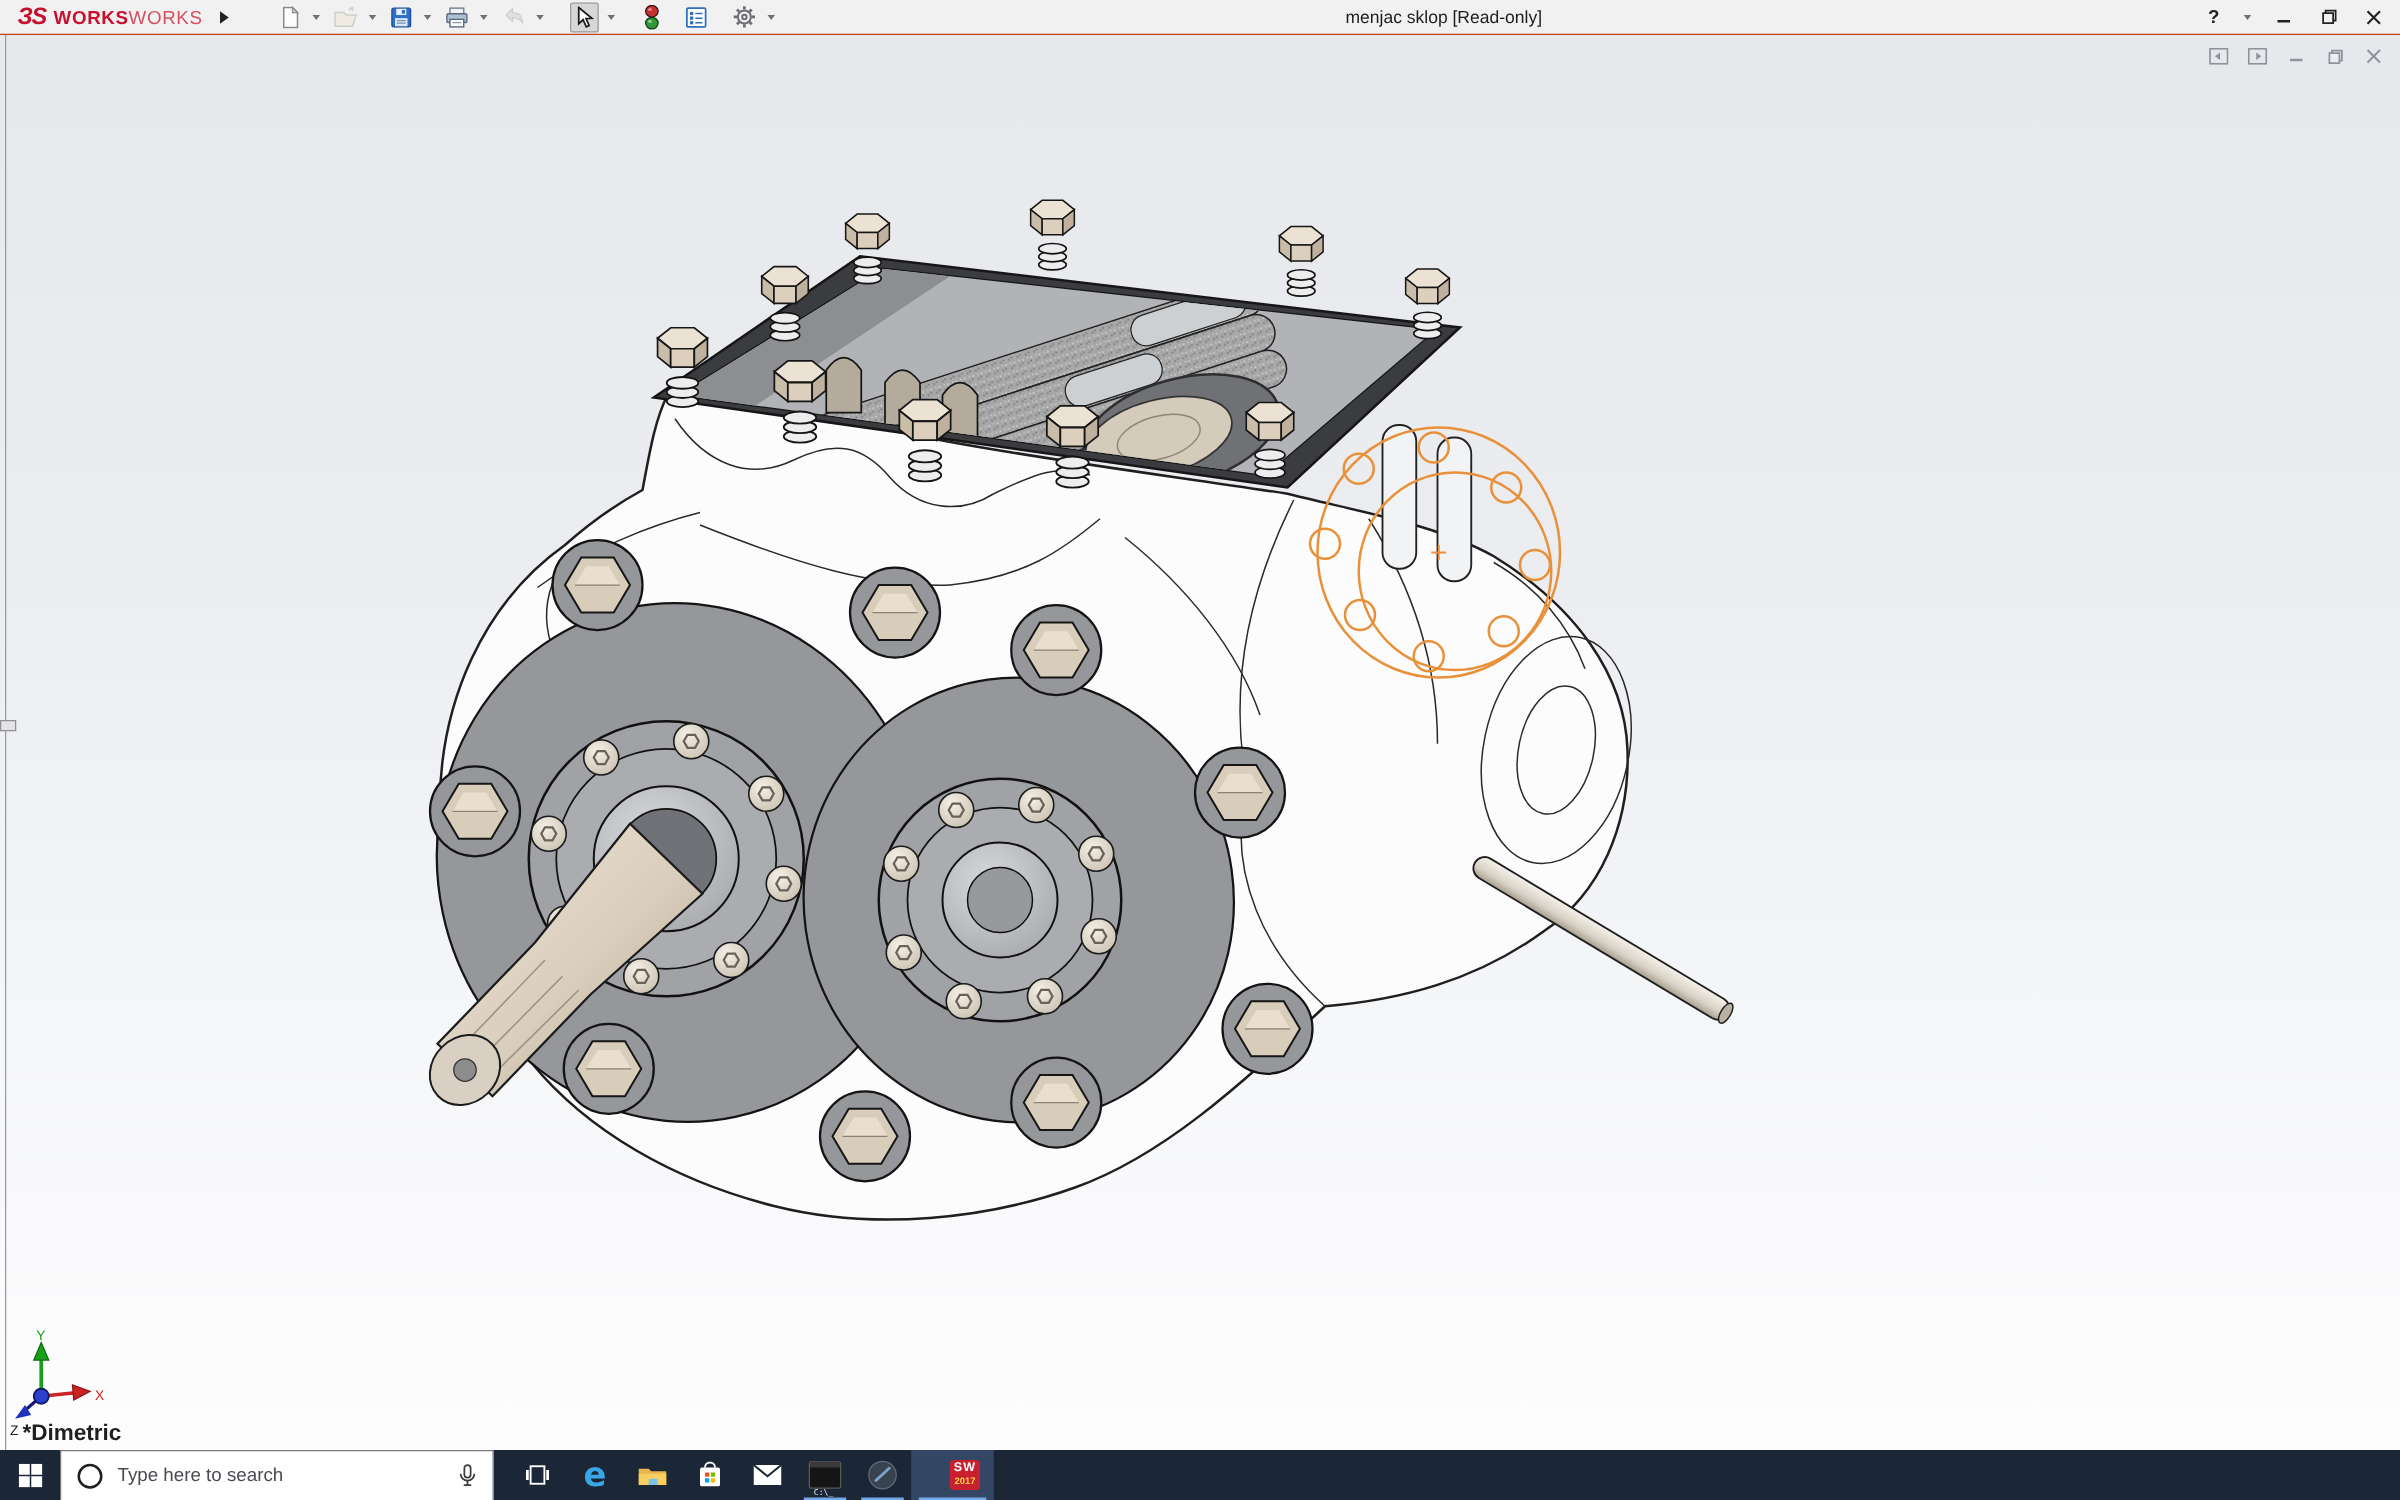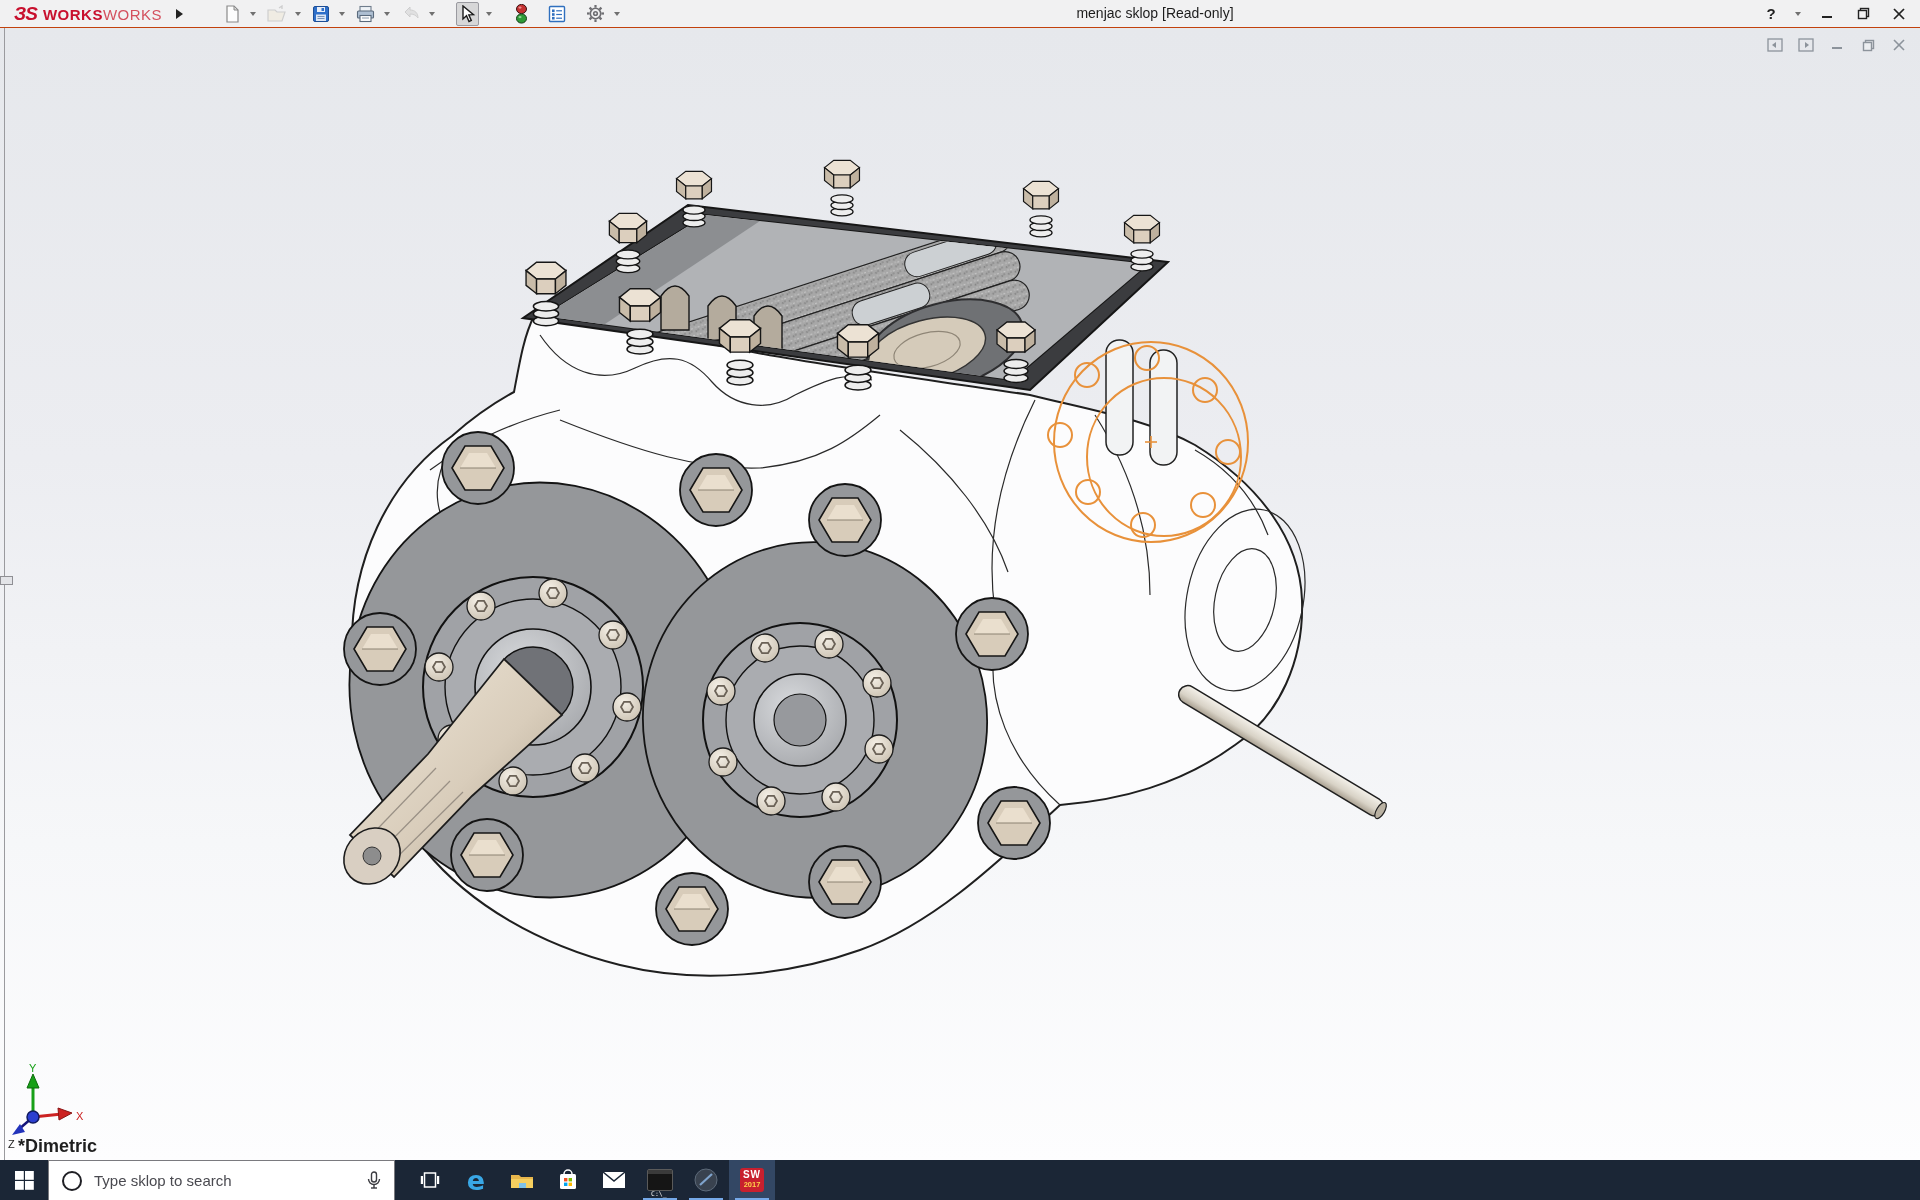--- a/index.html
+++ b/index.html
@@ -33,21 +33,21 @@
   .triad{position:absolute;left:0px;top:1032px;}
   
   .taskbar{position:absolute;left:0;top:1160px;width:1920px;height:40px;background:#1b2636;display:flex;align-items:stretch;}
   .tk-start{width:48px;display:flex;align-items:center;justify-content:center;}
   .tk-search{width:345px;background:#ffffff;border:1px solid #7a7a7f;border-bottom:none;margin:0;display:flex;align-items:center;}
   .tk-search .ring{width:20px;height:20px;border:2.5px solid #1f1f24;border-radius:50%;margin:0 12px 0 13px;box-sizing:border-box;}
   .tk-search .stext{font-size:15px;color:#4a4a50;flex:1;}
   .tk-icons{display:flex;align-items:stretch;margin-left:12px;}
   .tk-ic{width:46px;display:flex;align-items:center;justify-content:center;position:relative;}
   .tk-ic.open::after{content:"";position:absolute;left:6px;right:6px;bottom:0;height:2px;background:#76a9e8;}
-  .tk-ic.active{background:rgba(110,150,210,.30);}
+  .tk-ic.active{background:rgba(110,150,210,.30);padding-left:20px;}
   .edge-e{font-size:27px;font-weight:bold;color:#39a7e6;font-family:"DejaVu Sans",sans-serif;line-height:1;}
   .cmdtxt{position:absolute;left:3px;top:8px;font-size:6.5px;color:#e8e8e8;font-family:"DejaVu Sans Mono",monospace;margin-top:12px;}
   .sw-ic{width:24px;height:24px;background:#c8202e;border-radius:3px;position:relative;text-align:center;}
   .sw-ic .swl{display:block;color:#fff;font-weight:bold;font-size:10px;line-height:12px;letter-spacing:1px;margin-top:1px;}
   .sw-ic .swy{display:block;color:#ffd24a;font-weight:bold;font-size:7.5px;line-height:8px;}
 </style>
 </head>
 <body>
 
 <div class="titlebar">
@@ -447,21 +447,21 @@
   <div class="tk-start">
     <svg width="19" height="19" viewBox="0 0 19 19">
       <rect x="0" y="0" width="8.8" height="8.8" fill="#fff"></rect>
         <rect x="10" y="0" width="8.8" height="8.8" fill="#fff"></rect>
       <rect x="0" y="10" width="8.8" height="8.8" fill="#fff"></rect>
         <rect x="10" y="10" width="8.8" height="8.8" fill="#fff"></rect>
     </svg>
   </div>
   <div class="tk-search">
     <div class="ring"></div>
-    <div class="stext">Type sklop to search</div>
+    <div class="stext">Type here to search</div>
     <svg width="16" height="20" viewBox="0 0 16 20" style="margin-right:12px">
       <rect x="5.5" y="1" width="5" height="10" rx="2.5" fill="none" stroke="#3c3c41" stroke-width="1.4"></rect>
       <path d="M2.5 8 a5.5 5.5 0 0 0 11 0" fill="none" stroke="#3c3c41" stroke-width="1.4"></path>
       <line x1="8" y1="13.5" x2="8" y2="17" stroke="#3c3c41" stroke-width="1.4"></line>
       <line x1="5" y1="17" x2="11" y2="17" stroke="#3c3c41" stroke-width="1.4"></line>
     </svg>
   </div>
 
   <div class="tk-icons">
     <div class="tk-ic">

